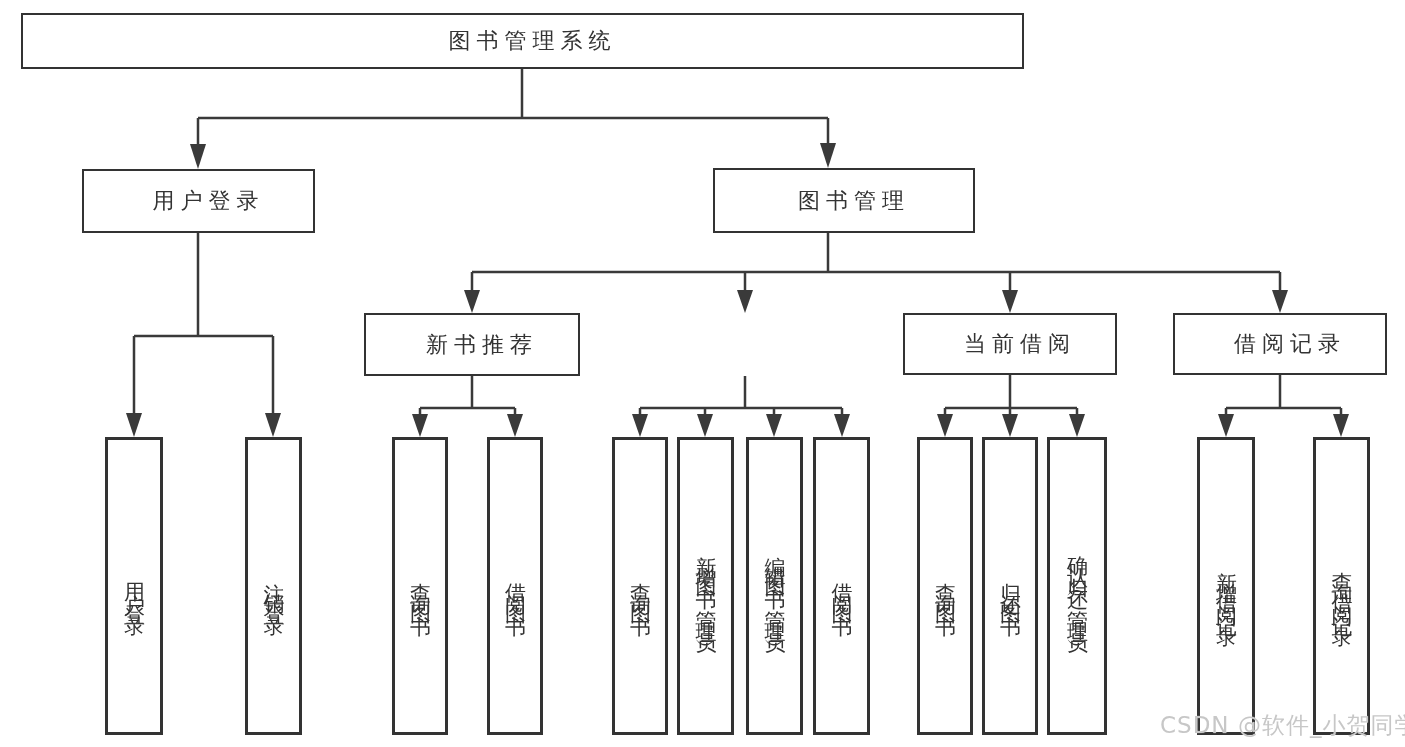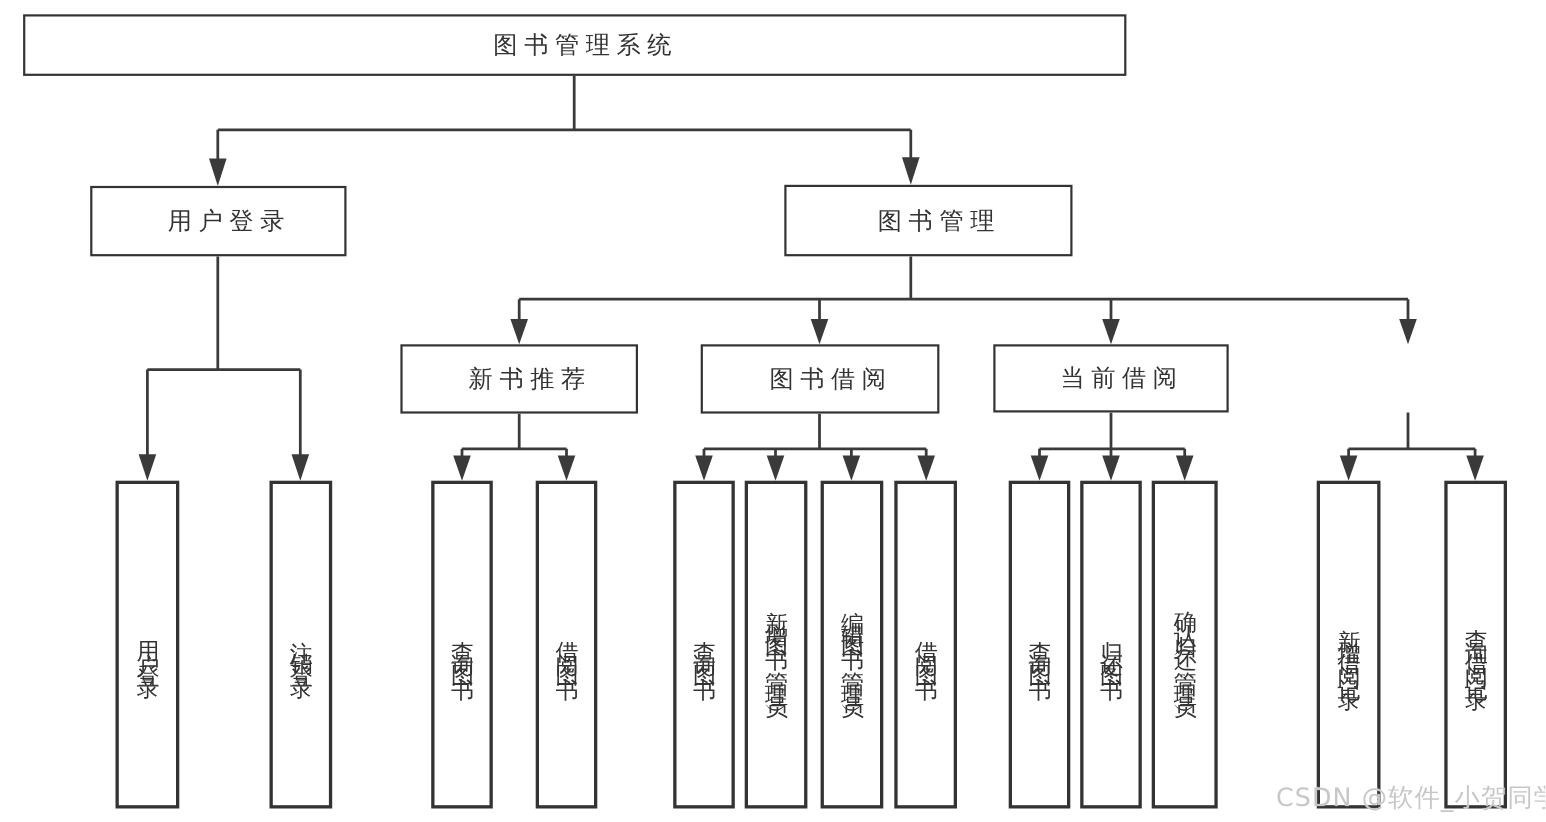--- a/index.html
+++ b/index.html
@@ -103,22 +103,22 @@
       <polygon points="1333,414 1349,414 1341,437"></polygon>
     </g>
   </svg>
 
   <div class="node h" style="left:21px; top:13px; width:1003px; height:56px;">图书管理系统</div>
 
   <div class="node h" style="left:82px; top:169px; width:233px; height:64px;">用户登录</div>
   <div class="node h" style="left:713px; top:168px; width:262px; height:65px;">图书管理</div>
 
   <div class="node h" style="left:364px; top:313px; width:216px; height:63px;text-align:center;">新书推荐</div>
-  <div class="node h" style="left:637px; top:313px; width:217px; height:63px;">图书借阅</div>
   <div class="node h" style="left:903px; top:313px; width:214px; height:62px;">当前借阅</div>
+  <div class="node h" style="left:1173px; top:313px; width:214px; height:62px;">借阅记录</div>
 
   <div class="node v" style="left:105px; top:437px; width:58px; height:298px;">用户登录</div>
   <div class="node v" style="left:245px; top:437px; width:57px; height:298px;">注销登录</div>
 
   <div class="node v" style="left:392px; top:437px; width:56px; height:298px;">查询图书</div>
   <div class="node v" style="left:487px; top:437px; width:56px; height:298px;">借阅图书</div>
 
   <div class="node v" style="left:612px; top:437px; width:56px; height:298px;">查询图书</div>
   <div class="node v" style="left:677px; top:437px; width:57px; height:298px;">新增图书（管理员）</div>
   <div class="node v" style="left:746px; top:437px; width:57px; height:298px;">编辑图书（管理员）</div>

